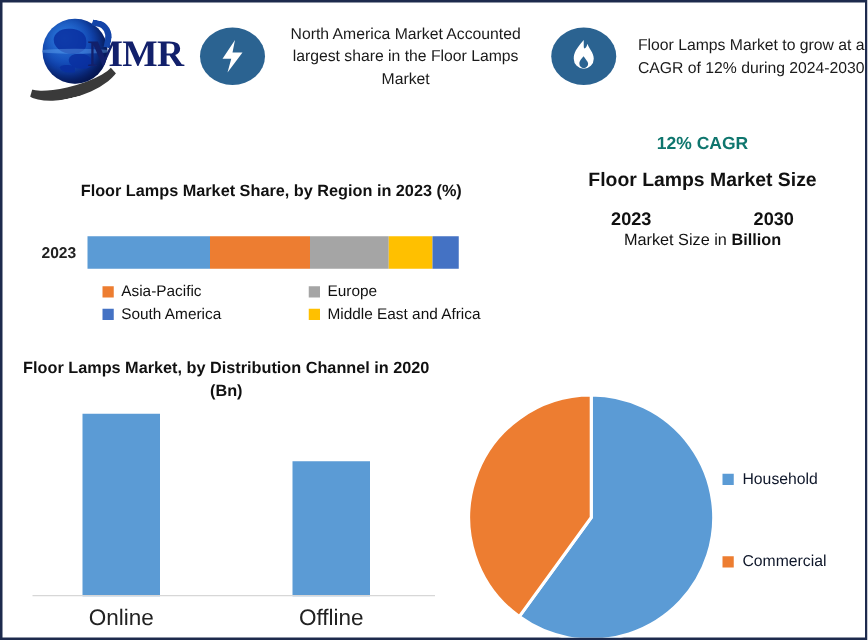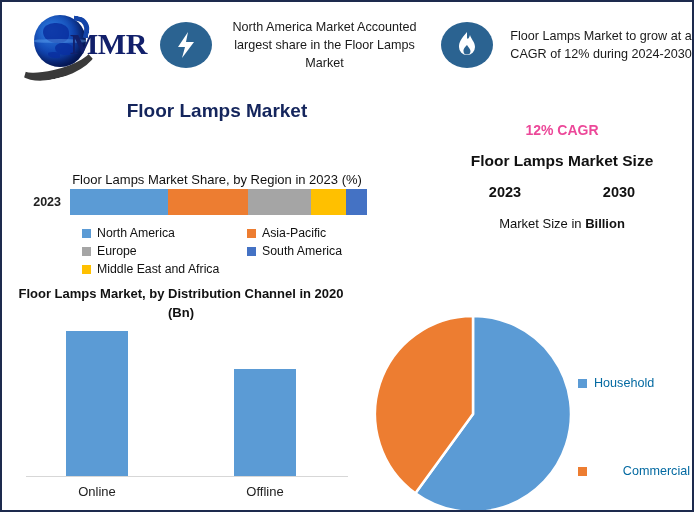--- a/index.html
+++ b/index.html
@@ -125,24 +125,23 @@
     color: #14255c;
   }
 
   
   .stack-title {
     position: absolute;
     left: 10px; top: 142px;
     width: 410px;
     text-align: center;
     font-size: 13px;
-    font-weight: normal;
+    font-weight: bold;
     color: #111;
     line-height: 1.45;
-    margin-top: 27px;
   }
   .stack-row {
     position: absolute;
     left: 16px; top: 186px;
     width: 400px;
     height: 28px;
     display: flex;
     align-items: center;
   }
   .stack-axis-label {
@@ -185,22 +184,22 @@
   
   .right-panel {
     position: absolute;
     left: 432px; top: 96px;
     width: 256px;
     text-align: center;
   }
   .cagr {
     font-size: 14px;
     font-weight: bold;
-    color: #ec4899;
-    margin-top: 24px;
+    color: #0f766e;
+    margin-top: 8px;
   }
   .ms-title {
     font-size: 15.5px;
     font-weight: bold;
     color: #111;
     margin-top: 14px;
   }
   .ms-years, .ms-values {
     display: flex;
     justify-content: center;
@@ -214,21 +213,21 @@
     font-size: 14.5px;
     font-weight: bold;
     color: #111;
   }
   .ms-values > div {
     font-size: 14px;
     font-weight: bold;
     color: #2d9bd6;
   }
   .ms-foot {
-    margin-top: 16px;
+    margin-top: 0;
     font-size: 13px;
     color: #111;
   }
   .ms-foot b { font-weight: bold; }
 
   
   .col-title {
     position: absolute;
     left: 14px; top: 283px;
     width: 330px;
@@ -263,21 +262,21 @@
     position: absolute;
     left: 24px; top: 482px;
     width: 320px;
     height: 20px;
   }
   .col-label {
     position: absolute;
     top: 0;
     width: 100px;
     text-align: center;
-    font-size: 13px;
+    font-size: 18px;
     color: #222;
   }
   #col-label-online { left: 21px; }
   #col-label-offline { left: 189px; }
 
   
   .pie-title {
     position: absolute;
     left: 356px; top: 283px;
     width: 300px;
@@ -295,24 +294,24 @@
   }
   .pie-legend {
     position: absolute;
     left: 576px; top: 373px;
     width: 112px;
   }
   .pie-lg-item {
     display: flex;
     align-items: center;
     font-size: 12.6px;
-    color: #0369a1;
+    color: #0f172a;
     height: 16px;
   }
-  .pie-lg-item + .pie-lg-item { margin-top: 72px; justify-content: space-between; }
+  .pie-lg-item + .pie-lg-item { margin-top: 50px; }
   .pie-lg-swatch {
     width: 9px; height: 9px;
     margin-right: 7px;
     flex: 0 0 auto;
   }
 </style>
 </head>
 <body>
 
 <div id="infographic">
@@ -337,41 +336,36 @@
     <div class="hdr-icon hdr-icon-2">
       <svg width="24" height="30" viewBox="0 0 24 30" aria-hidden="true">
         <path d="M12 2 C 6 9, 4 12, 4 17 a 8 8 0 0 0 16 0 c 0 -5 -4 -8 -5 -12 c -1 4 -3 5 -3 2 z" fill="#ffffff"></path>
         <path d="M12 15 c -3 3 -3.5 4.5 -3.5 6 a 3.5 3.5 0 0 0 7 0 c 0 -1.8 -2 -3.2 -3.5 -6 z" fill="#2b6391"></path>
       </svg>
     </div>
 
     <div class="hdr-text" id="hdr-text-2">Floor Lamps Market to grow at a CAGR of 12% during 2024-2030</div>
   </div>
 
-  <div class="main-title">Floor Lamps Market</div>
 
   <div class="stack-title">Floor Lamps Market Share, by Region in 2023 (%)</div>
 
   <div class="stack-row">
     <div class="stack-axis-label">2023</div>
     <div class="stack-bar">
       <div class="stack-seg" style="width:33%;background:#5b9bd5"></div>
       <div class="stack-seg" style="width:27%;background:#ed7d31"></div>
       <div class="stack-seg" style="width:21%;background:#a5a5a5"></div>
       <div class="stack-seg" style="width:12%;background:#ffc000"></div>
       <div class="stack-seg" style="width:7%;background:#4472c4"></div>
     </div>
   </div>
 
   <div class="stack-legend">
     <div class="lg-item">
-      <span class="lg-swatch" style="background:#5b9bd5"></span>
-      <span>North America</span>
-    </div>
-    <div class="lg-item">
       <span class="lg-swatch" style="background:#ed7d31"></span>
       <span>Asia-Pacific</span>
     </div>
     <div class="lg-item">
       <span class="lg-swatch" style="background:#a5a5a5"></span>
       <span>Europe</span>
     </div>
     <div class="lg-item">
       <span class="lg-swatch" style="background:#4472c4"></span>
       <span>South America</span>

